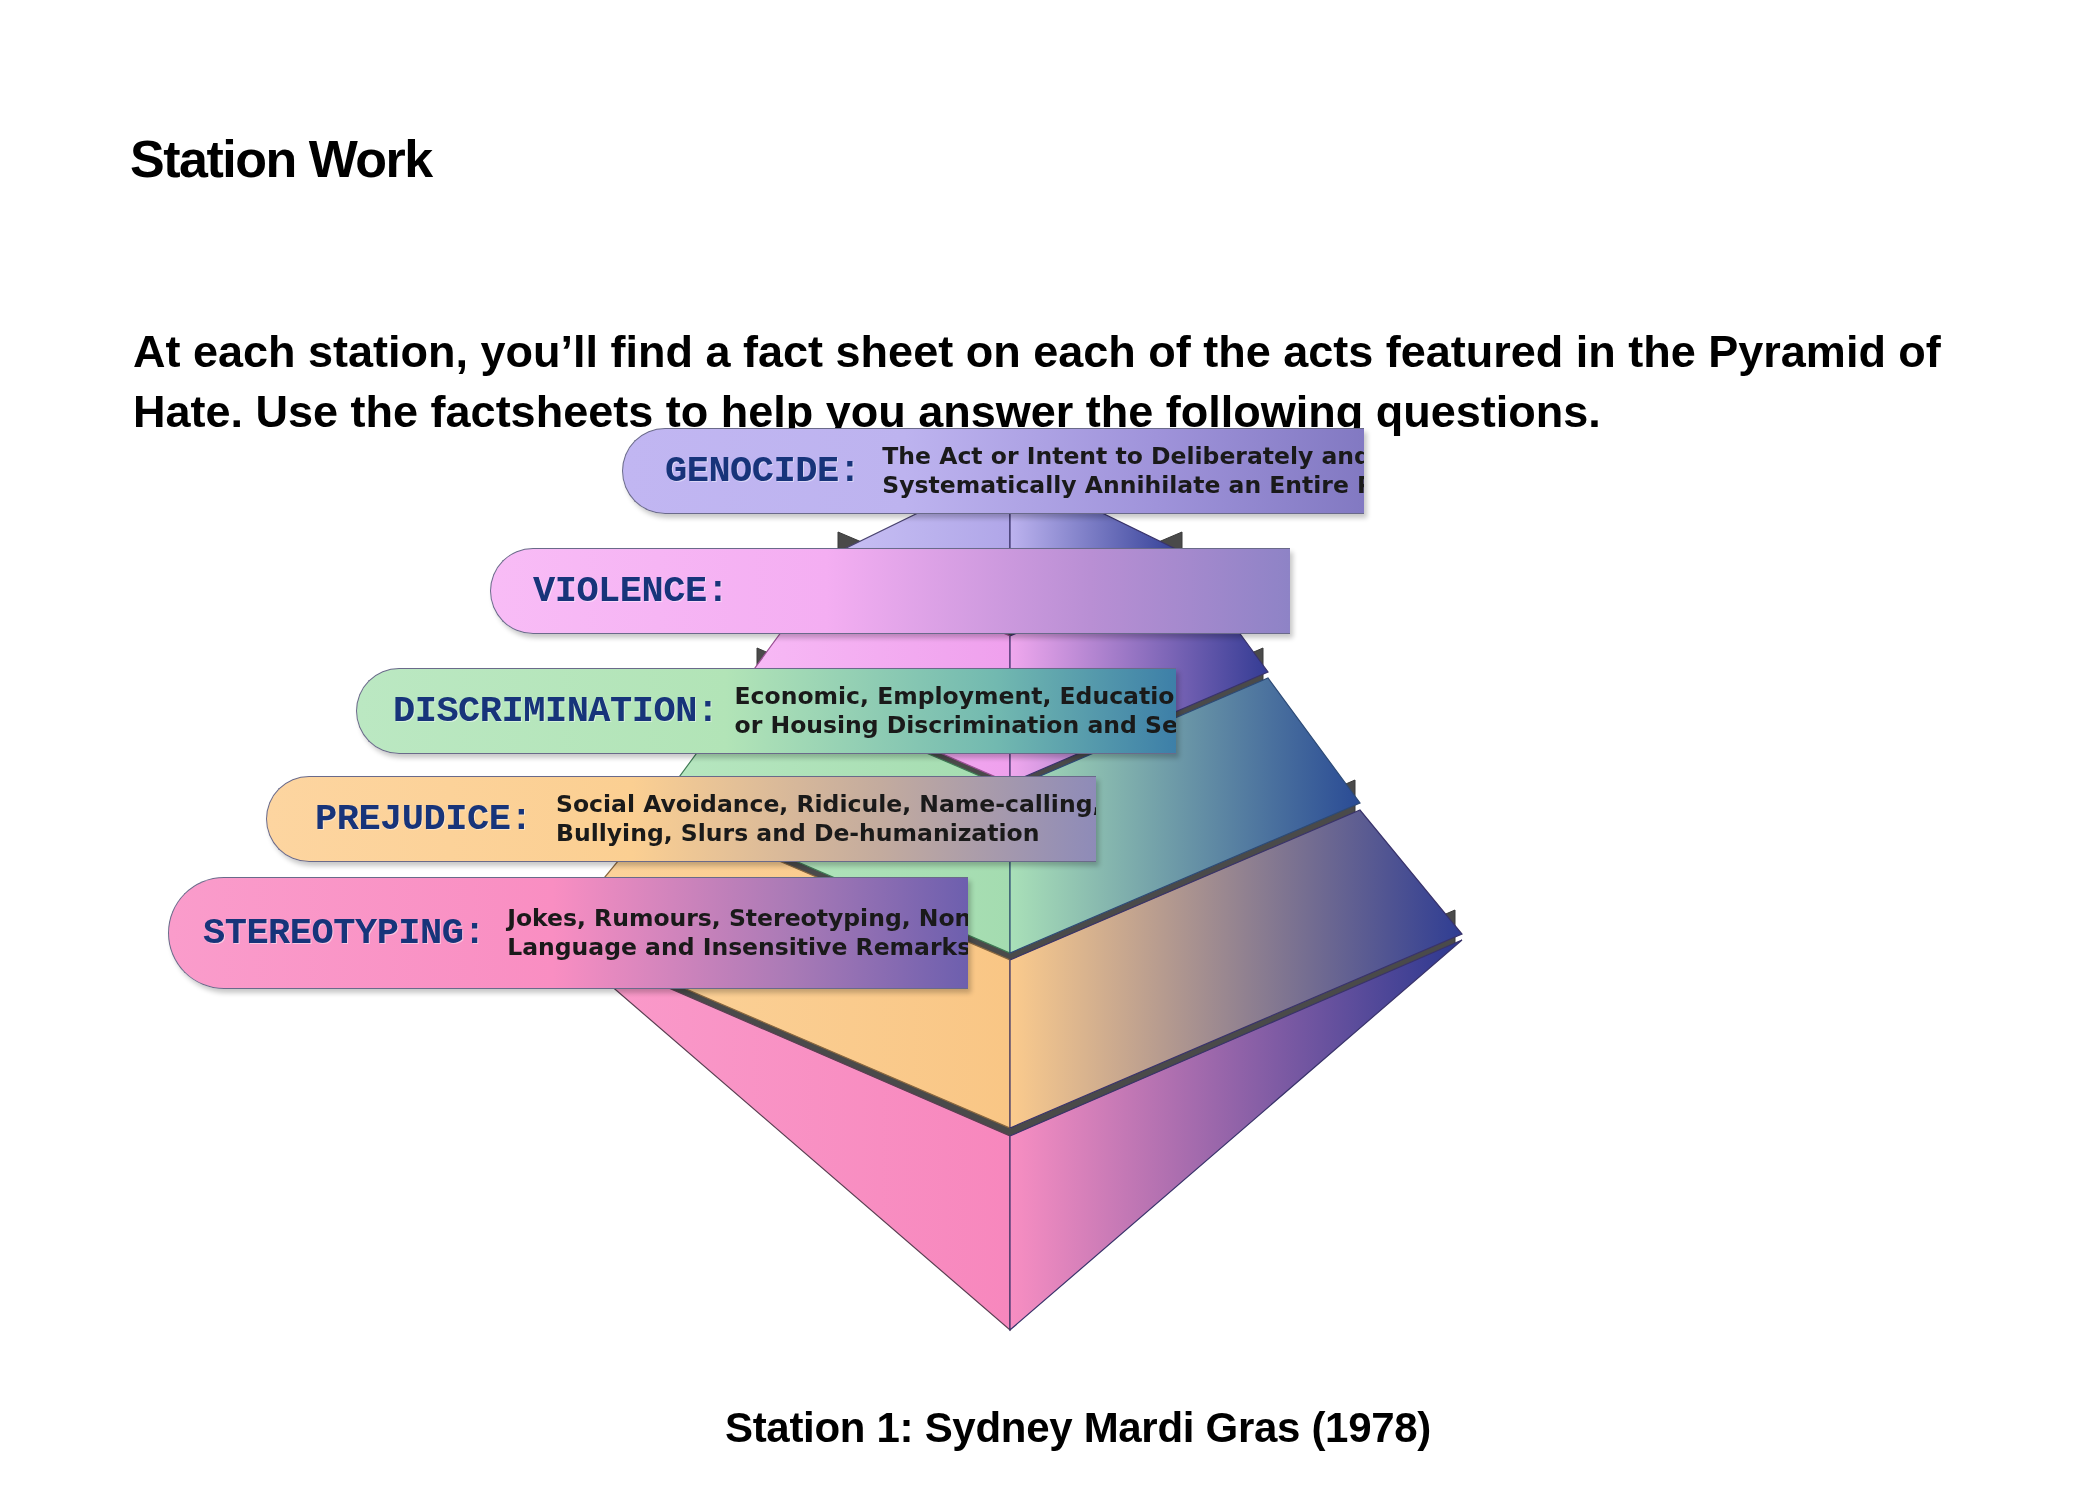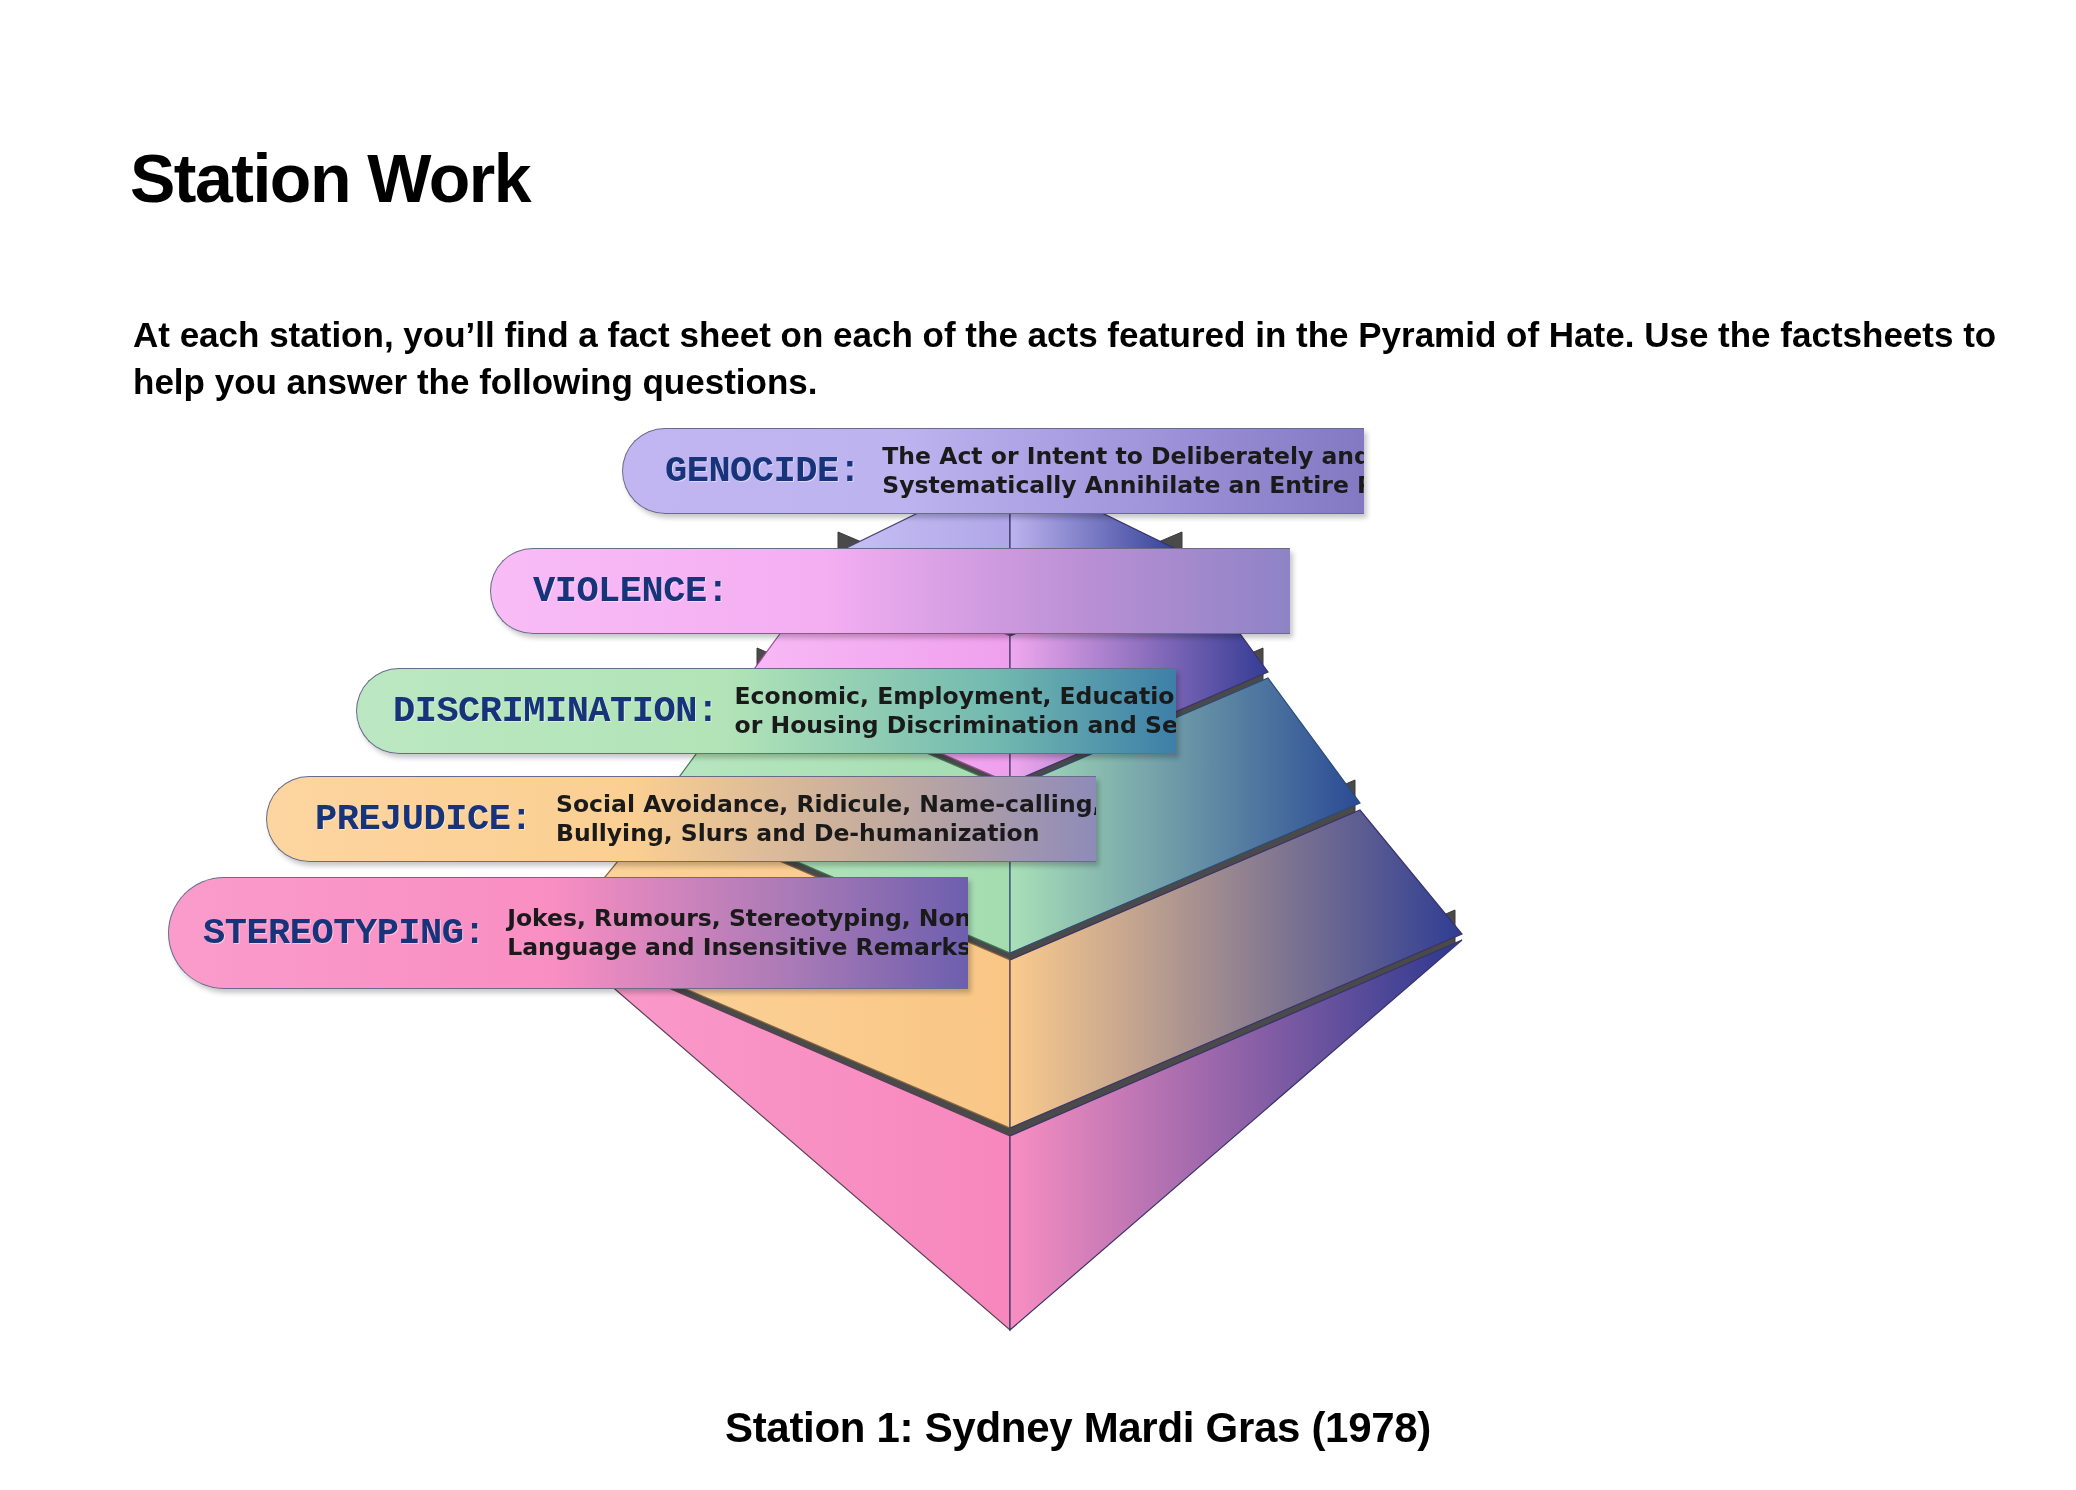--- a/index.html
+++ b/index.html
@@ -13,33 +13,33 @@
     position: relative;
     font-family: "Liberation Sans", sans-serif;
     overflow: hidden;
   }
 
   
   #page-title {
     position: absolute;
     left: 130px;
     top: 98px;
-    font-size: 68px;
+    font-size: 52px;
     font-weight: 800;
     letter-spacing: -1.5px;
     color: #000000;
     line-height: 1.0;
     white-space: nowrap;
   }
   #intro-paragraph {
     position: absolute;
     left: 133px;
     top: 277px;
     width: 1870px;
-    font-size: 35px;
+    font-size: 45px;
     font-weight: 700;
     color: #000000;
     line-height: 1.33;
   }
 
   
   #pyramid-figure {
     position: absolute;
     left: 0px;
     top: 440px;

